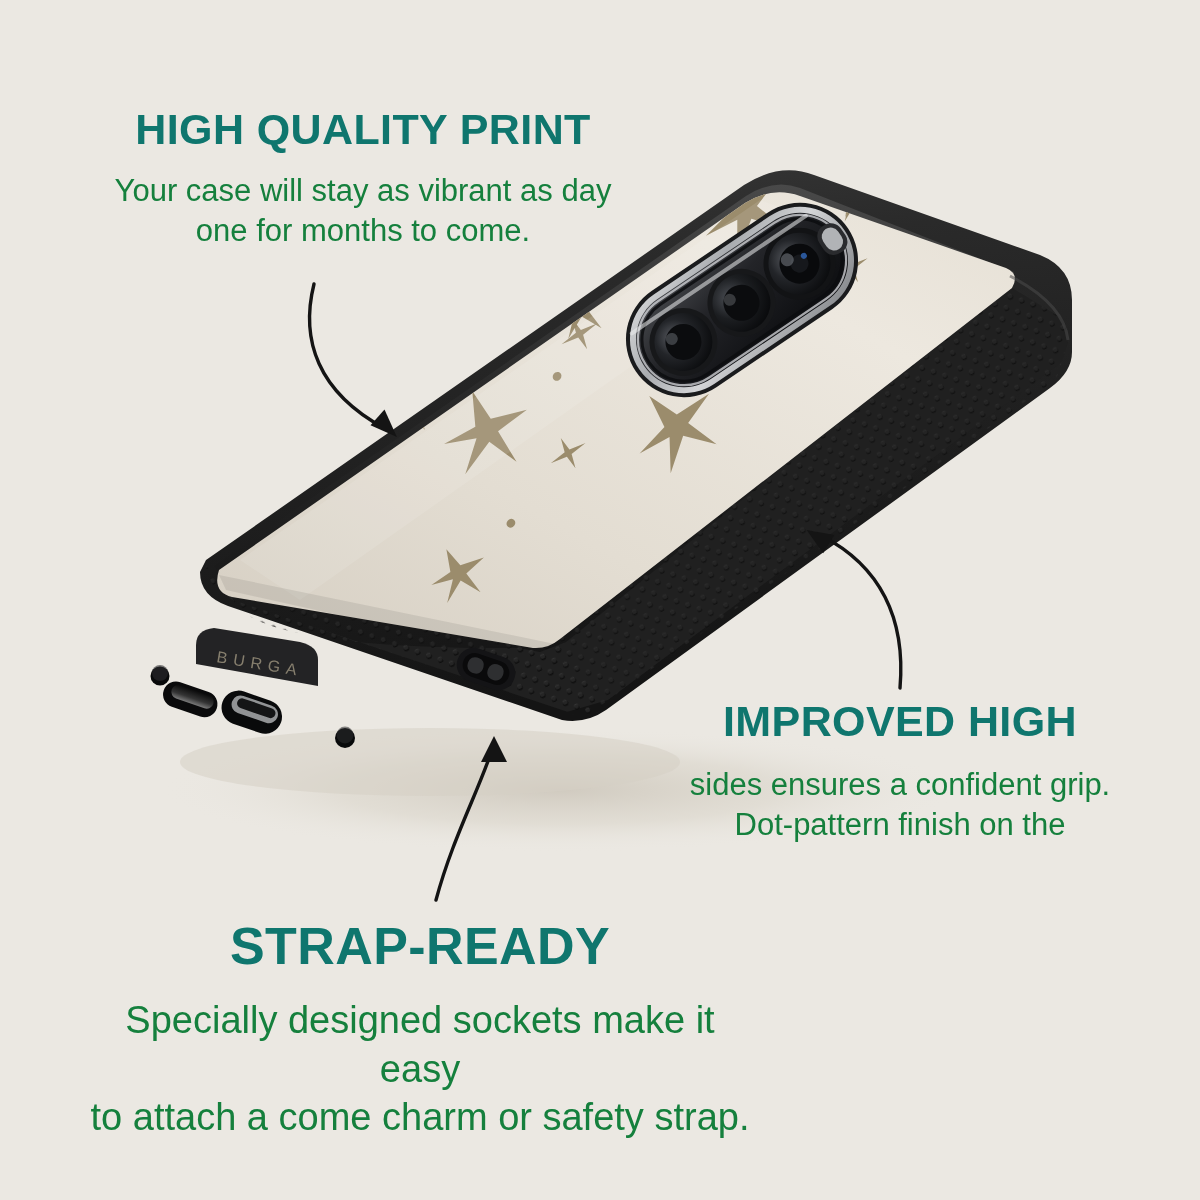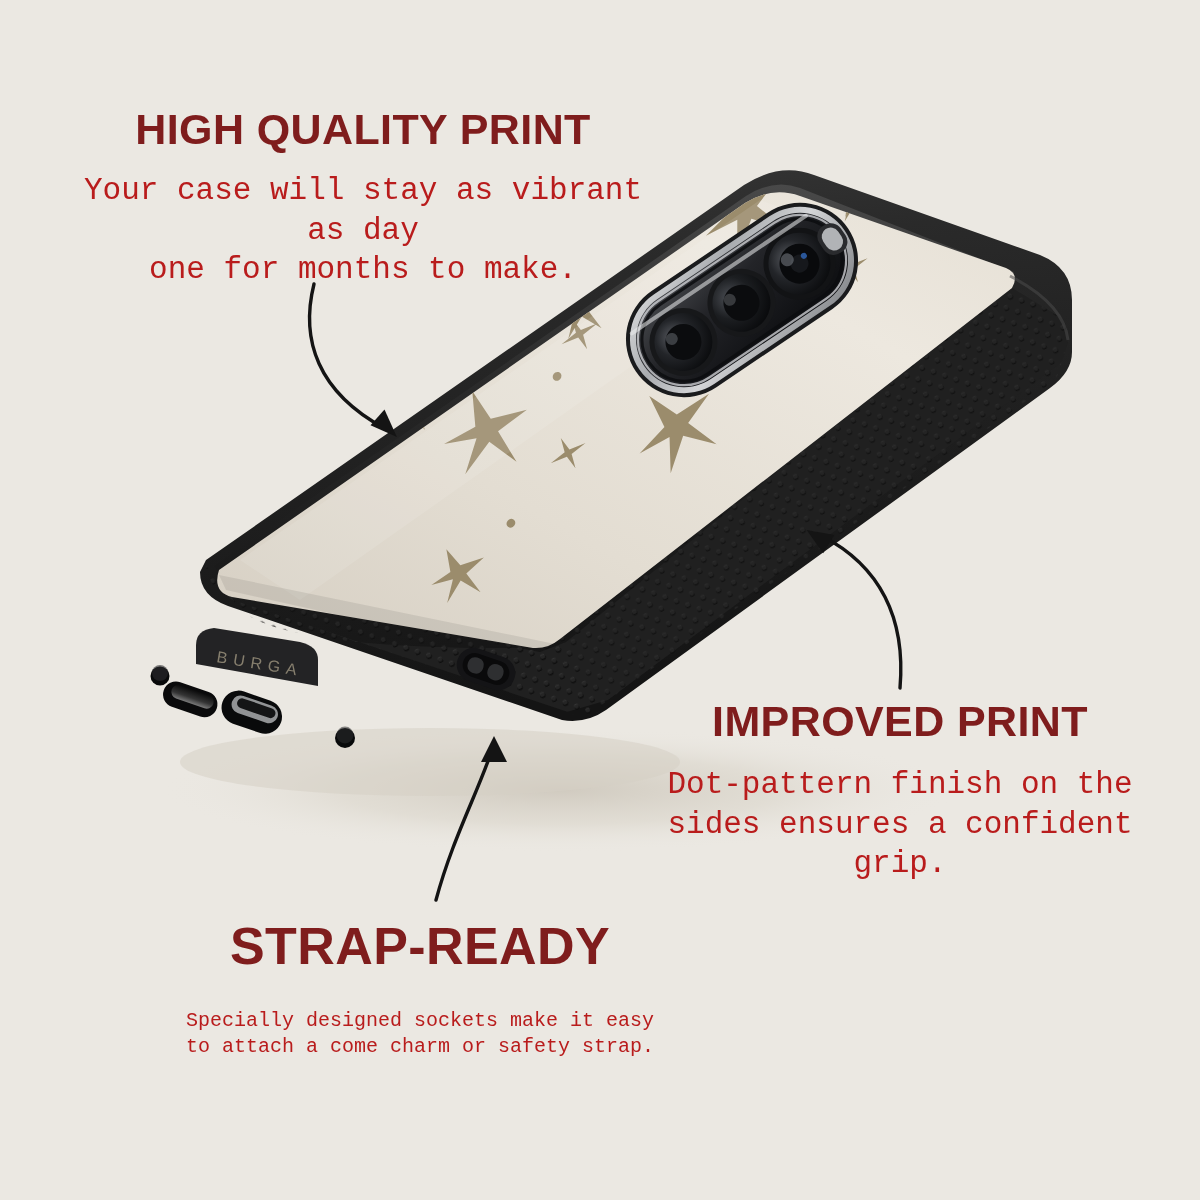--- a/index.html
+++ b/index.html
@@ -8,43 +8,42 @@
     background:#EBE8E2;
     font-family:"Liberation Sans", sans-serif;
     position:relative;
   }
   #stage{position:absolute;inset:0;width:1200px;height:1200px;}
 
   
   .feature{position:absolute;text-align:center;}
   .feature .title{
     font-weight:700;
-    color:#7f1d1d;
+    color:#0f766e;
     letter-spacing:0.4px;
     line-height:1.0;
     white-space:nowrap;
   }
   .feature .body{
-    color:#b91c1c;
+    color:#15803d;
     font-weight:400;
     line-height:1.28;
-    font-family:Liberation Mono, monospace;
   }
 
   #f-print{left:58px;top:108px;width:610px;}
   #f-print .title{font-size:43px;}
   #f-print .body{font-size:31px;margin-top:20px;}
 
   #f-grip{left:645px;top:700px;width:510px;}
   #f-grip .title{font-size:43px;}
   #f-grip .body{font-size:31px;margin-top:22px;}
 
   #f-strap{left:90px;top:920px;width:660px;}
   #f-strap .title{font-size:52px;}
-  #f-strap .body{font-size:20px;margin-top:36px;}
+  #f-strap .body{font-size:38px;margin-top:24px;}
 
   
   .arrow-layer{position:absolute;inset:0;pointer-events:none;}
 </style>
 </head>
 <body>
 
 <div id="stage">
 
   <svg class="arrow-layer" width="1200" height="1200" viewBox="0 0 1200 1200" aria-hidden="true">
@@ -330,29 +329,29 @@
     </g>
     <polygon points="399,435 371,428 382,410" fill="#141414" transform="rotate(10,386,424)"></polygon>
     <polygon points="806,531 834,534 824,553" fill="#141414" transform="rotate(4,820,540)"></polygon>
     <polygon points="494,736 507,762 481,762" fill="#141414"></polygon>
   </svg>
 
   <div class="feature" id="f-print">
     <div class="title">HIGH QUALITY PRINT</div>
     <div class="body">
       <div>Your case will stay as vibrant as day</div>
-      <div>one for months to make.</div>
+      <div>one for months to come.</div>
     </div>
   </div>
 
   <div class="feature" id="f-grip">
-    <div class="title">IMPROVED PRINT</div>
+    <div class="title">IMPROVED HIGH</div>
     <div class="body">
+      <div>sides ensures a confident grip.</div>
       <div>Dot-pattern finish on the</div>
-      <div>sides ensures a confident grip.</div>
     </div>
   </div>
 
   <div class="feature" id="f-strap">
     <div class="title">STRAP-READY</div>
     <div class="body">
       <div>Specially designed sockets make it easy</div>
       <div>to attach a come charm or safety strap.</div>
     </div>
   </div>

